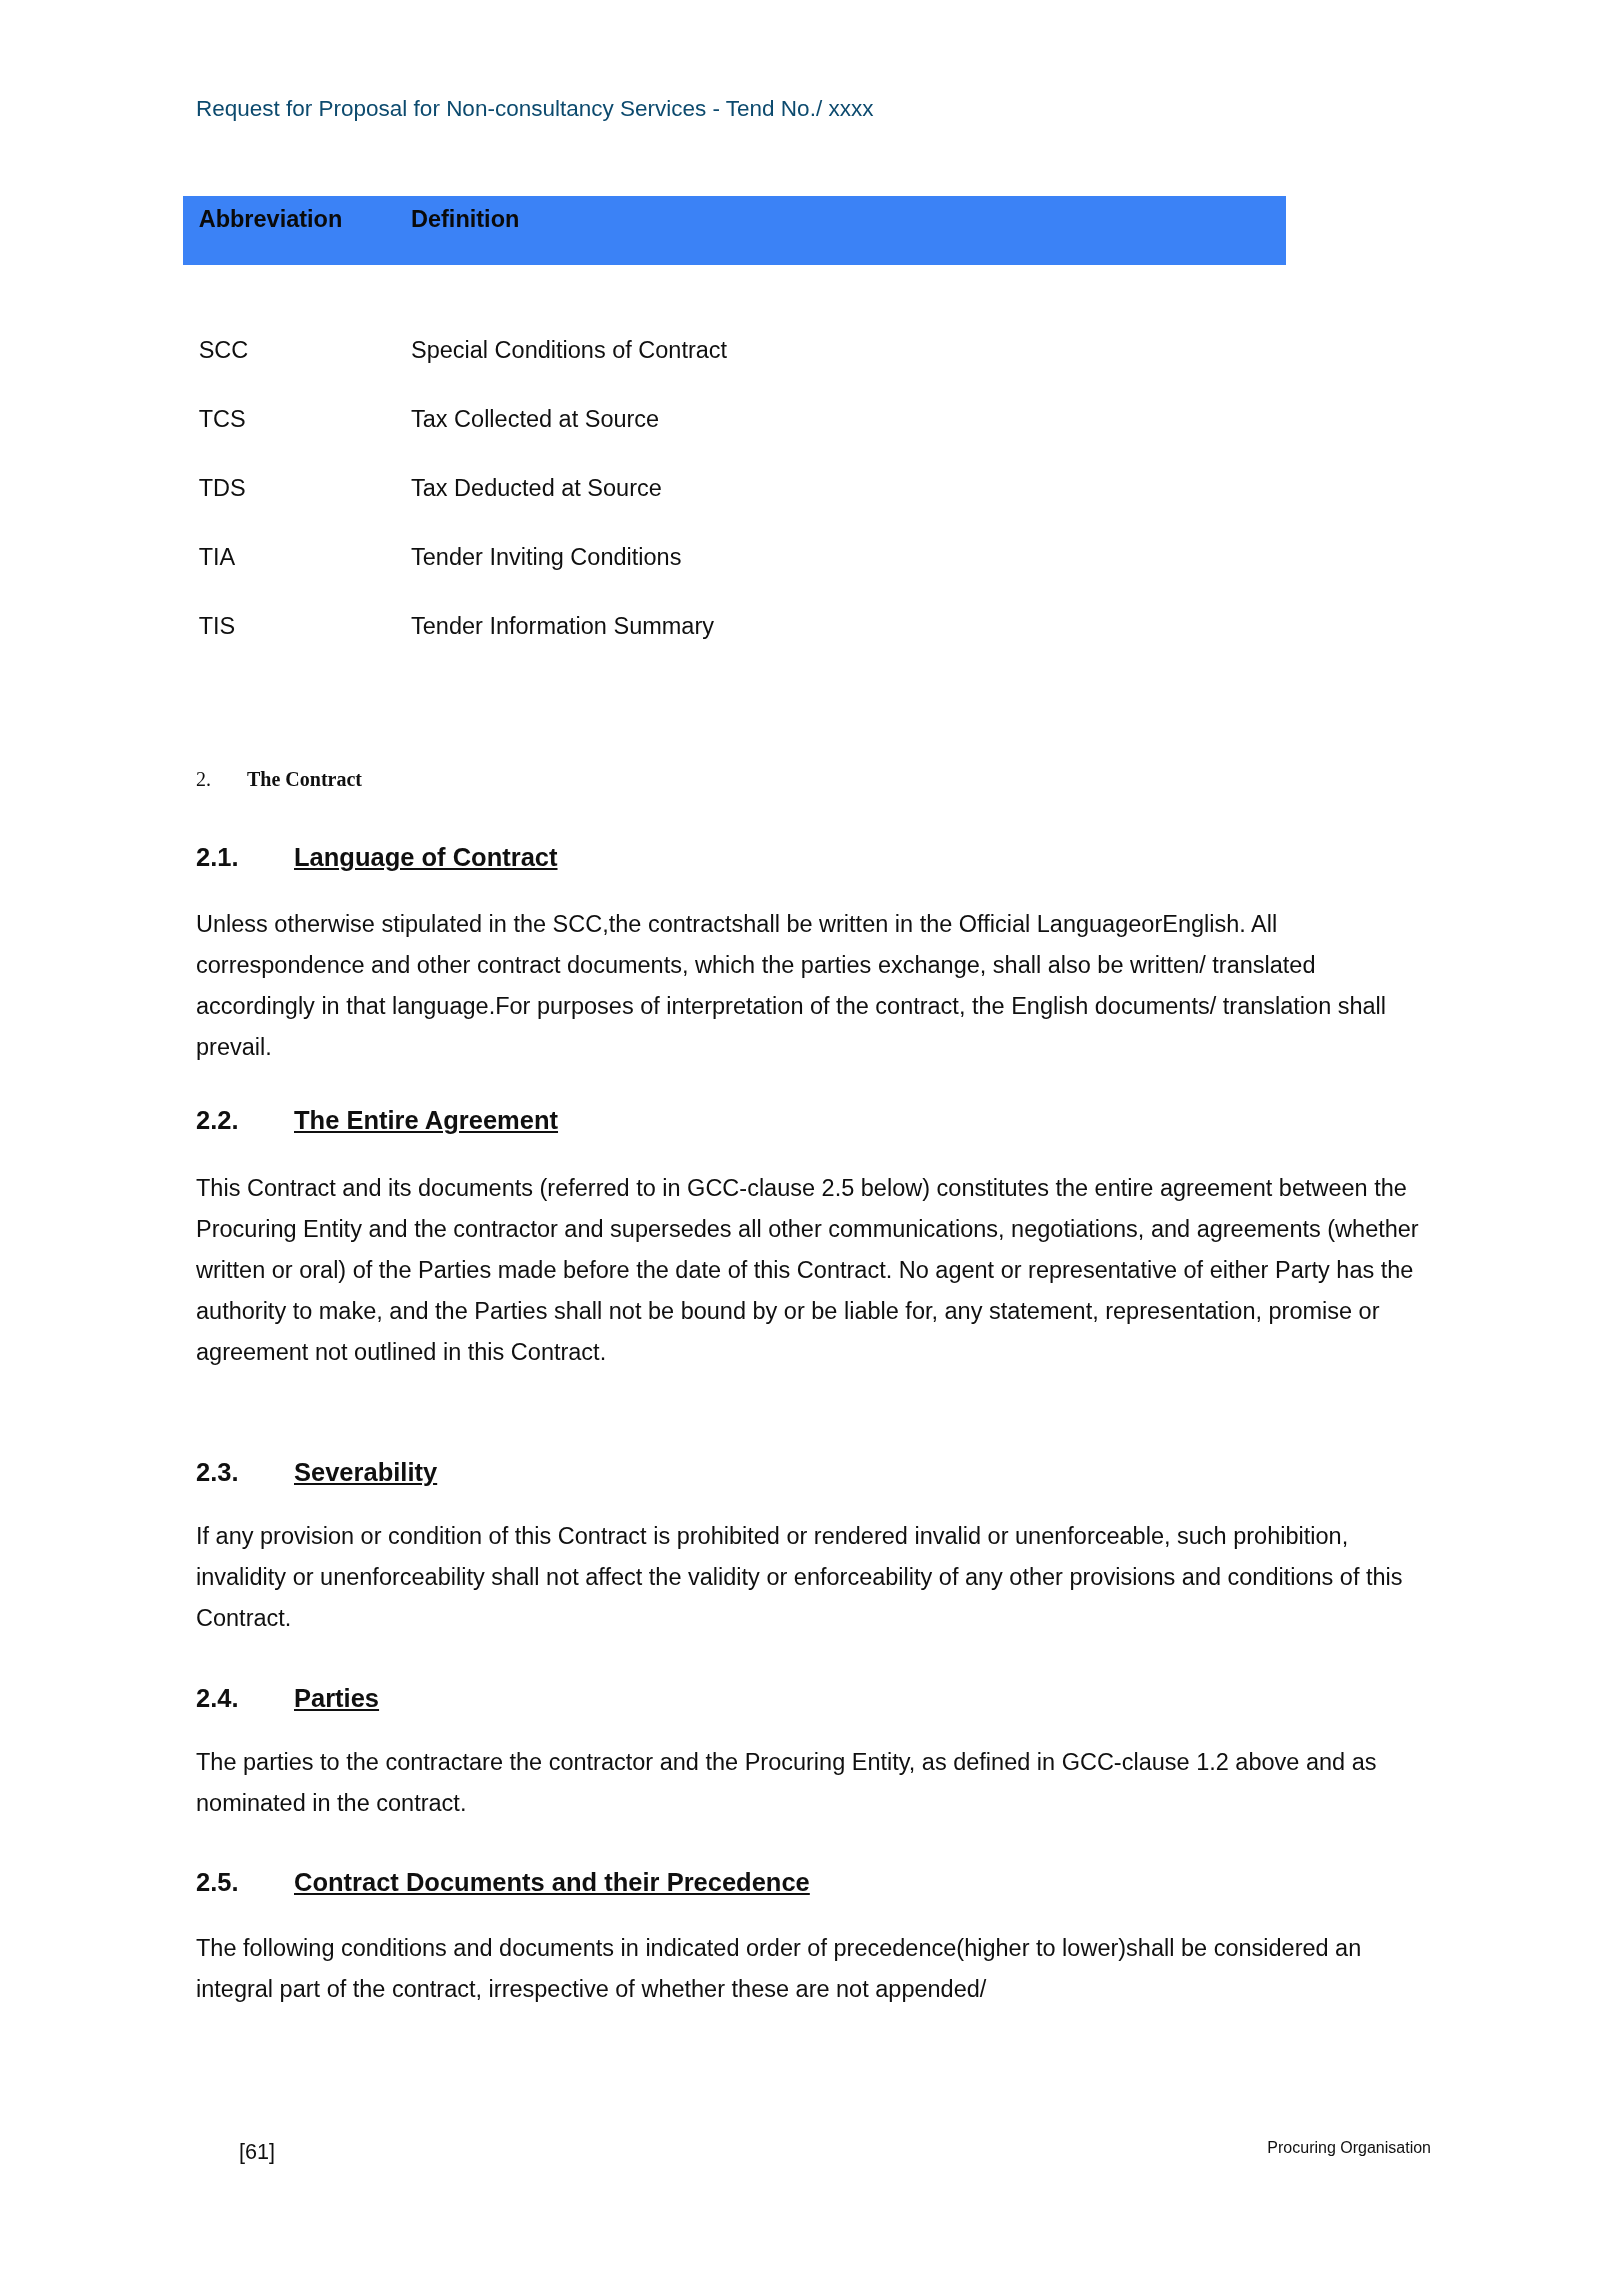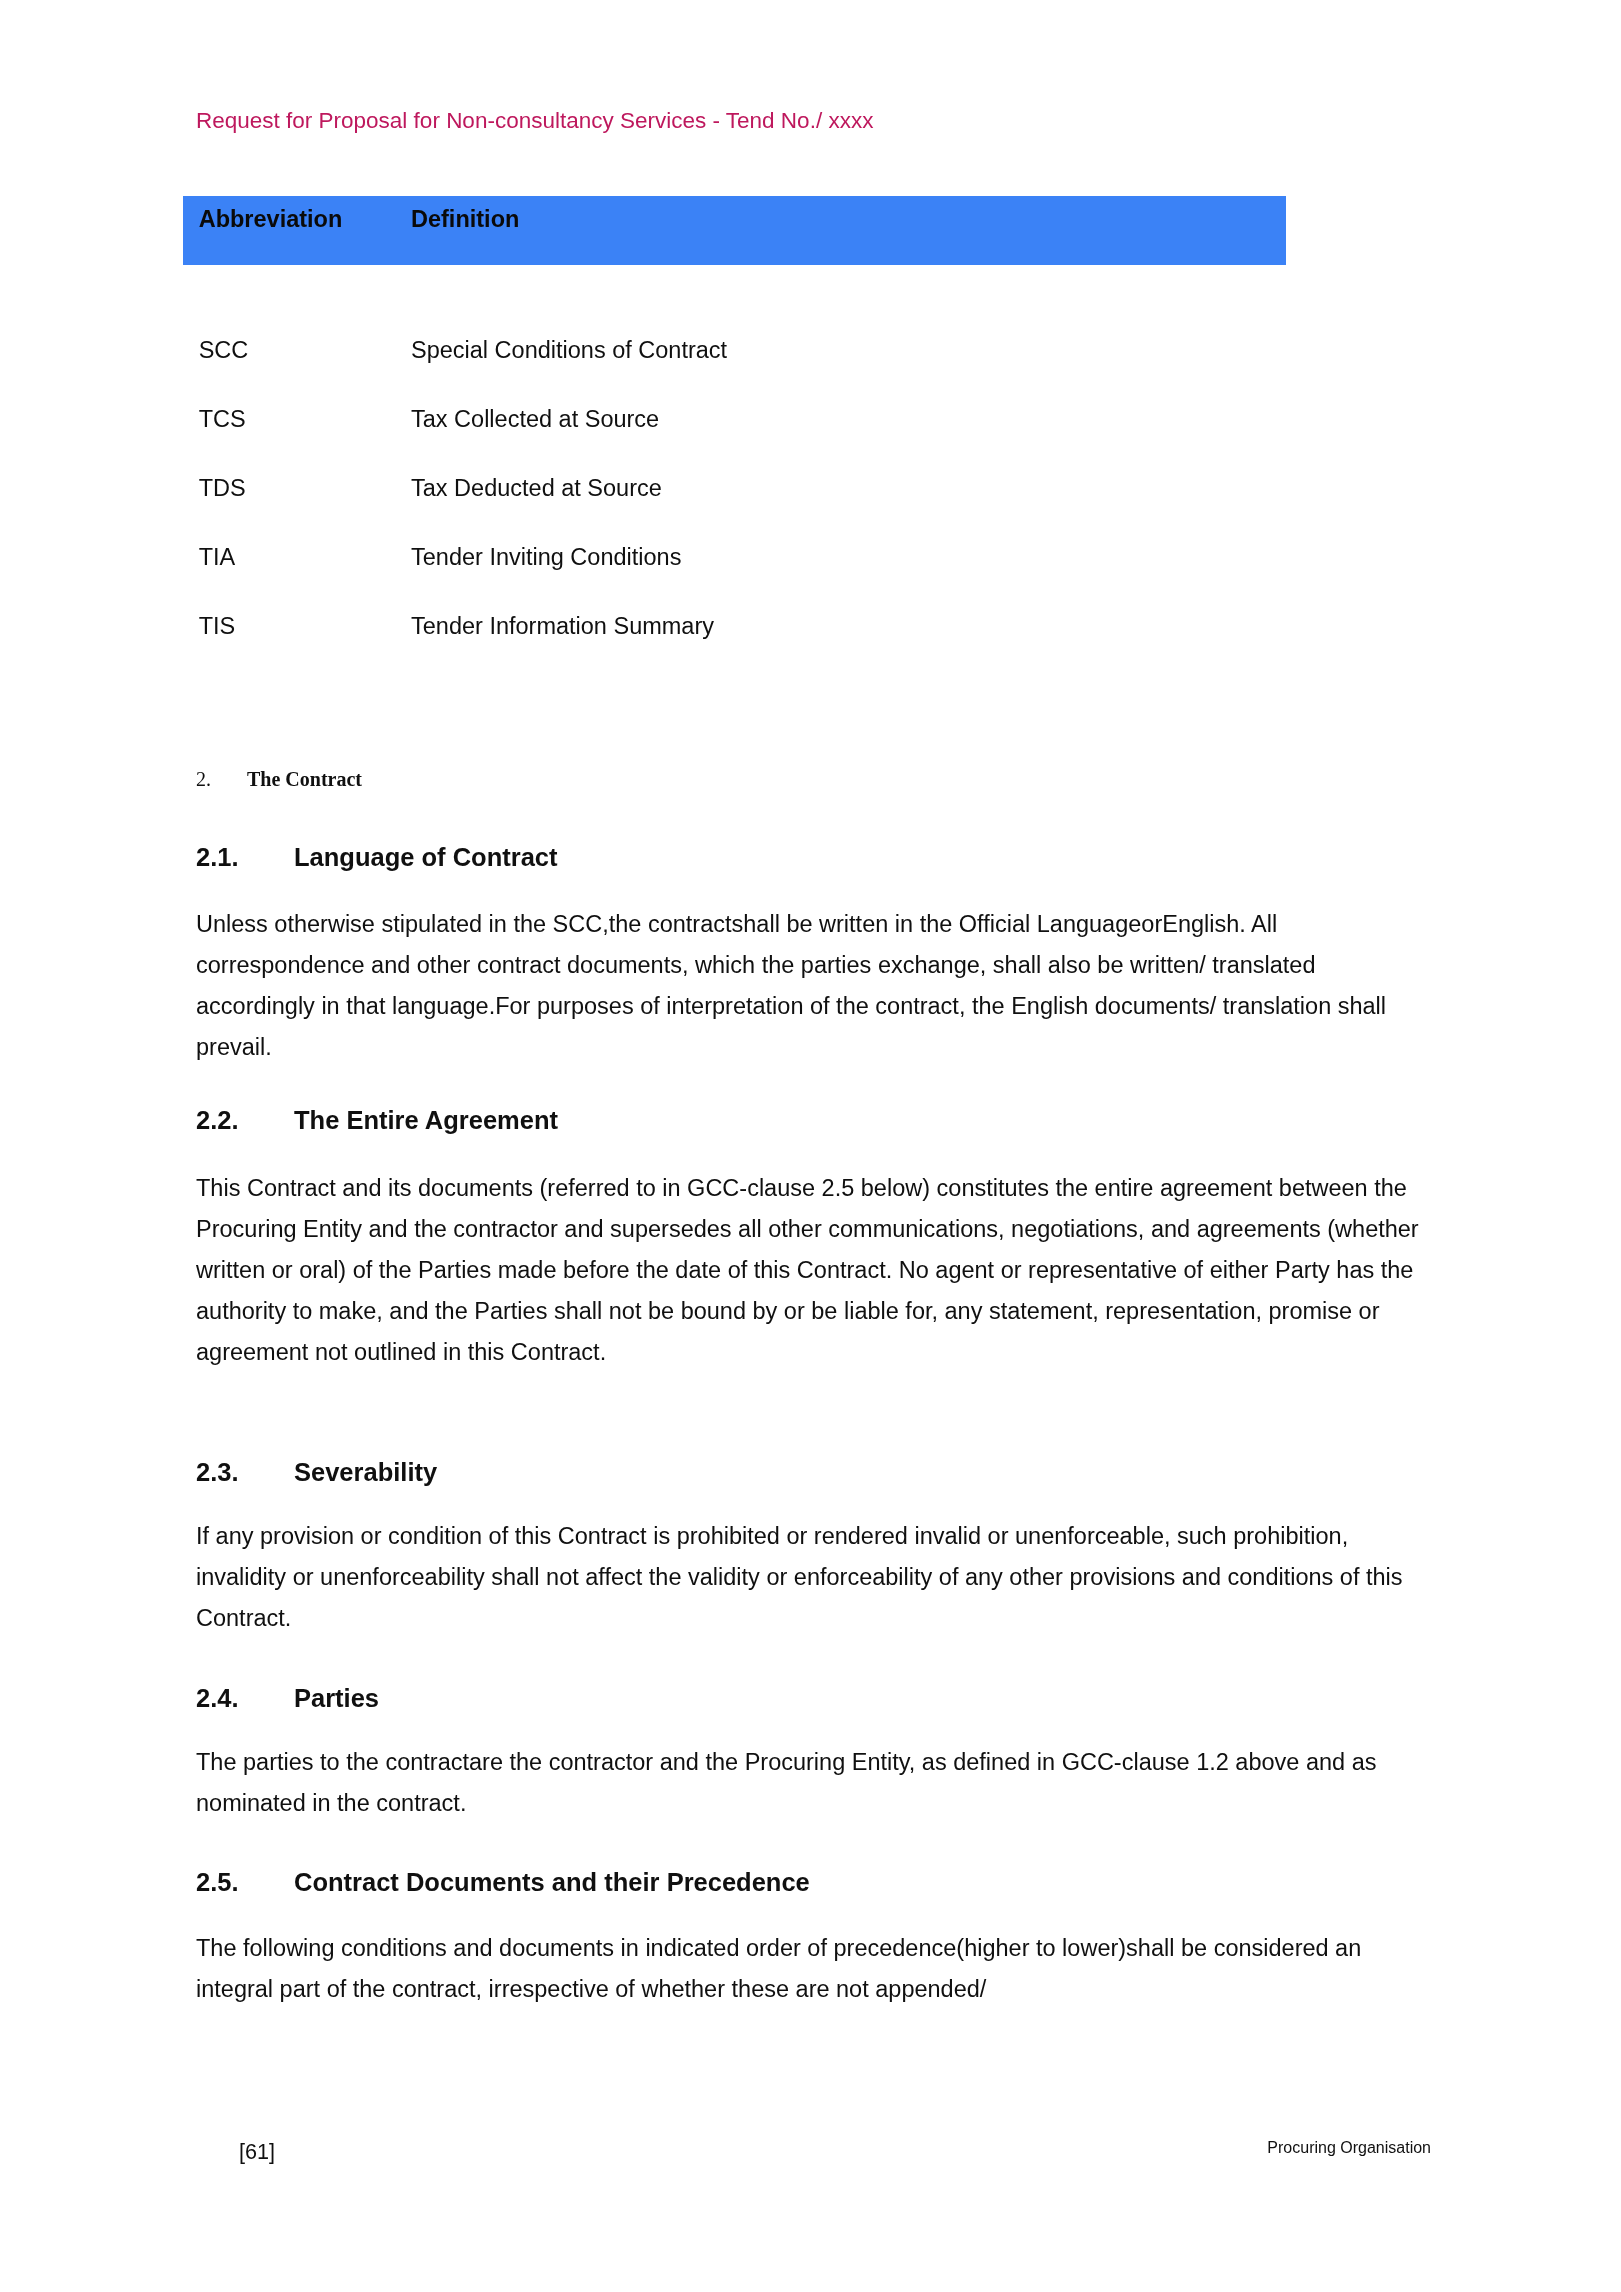--- a/index.html
+++ b/index.html
@@ -8,23 +8,23 @@
     width: 1621px;
     height: 2293px;
     background: #ffffff;
     font-family: "Liberation Sans", sans-serif;
     color: #101010;
     overflow: hidden;
   }
   .running-header {
     position: absolute;
     left: 196px;
-    top: 108px;
+    top: 96px;
     font-size: 22.5px;
-    color: #be185d;
+    color: #0c4a6e;
     white-space: nowrap;
   }
   
   .tbl-header {
     position: absolute;
     left: 183px;
     top: 196px;
     width: 1103px;
     height: 69px;
     background: #3b82f6;
@@ -56,20 +56,21 @@
     font-family: Liberation Serif, serif;
   }
   .h1 .num { font-weight: 400; display: inline-block; min-width: 51px; }
   .h1 .ttl { font-weight: 700; }
   .h2 {
     position: absolute;
     left: 196px;
     font-size: 25.5px;
     font-weight: 700;
     white-space: nowrap;
+    text-decoration: underline;
   }
   .h2 .num { display: inline-block; width: 98px; }
   .para {
     position: absolute;
     left: 196px;
     width: 1223px;
     font-size: 23.5px;
     line-height: 41px;
     color: #101010;
     text-align: left;

